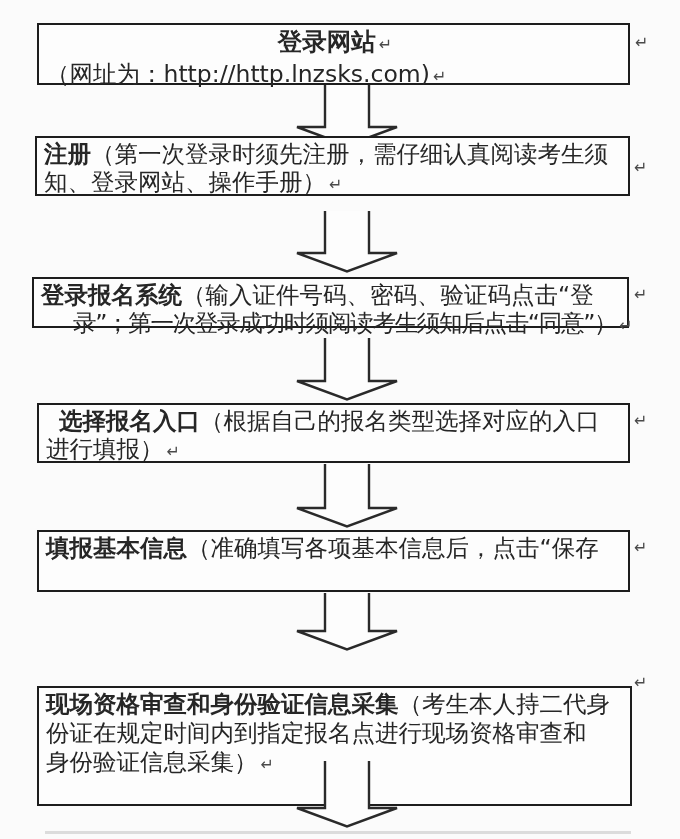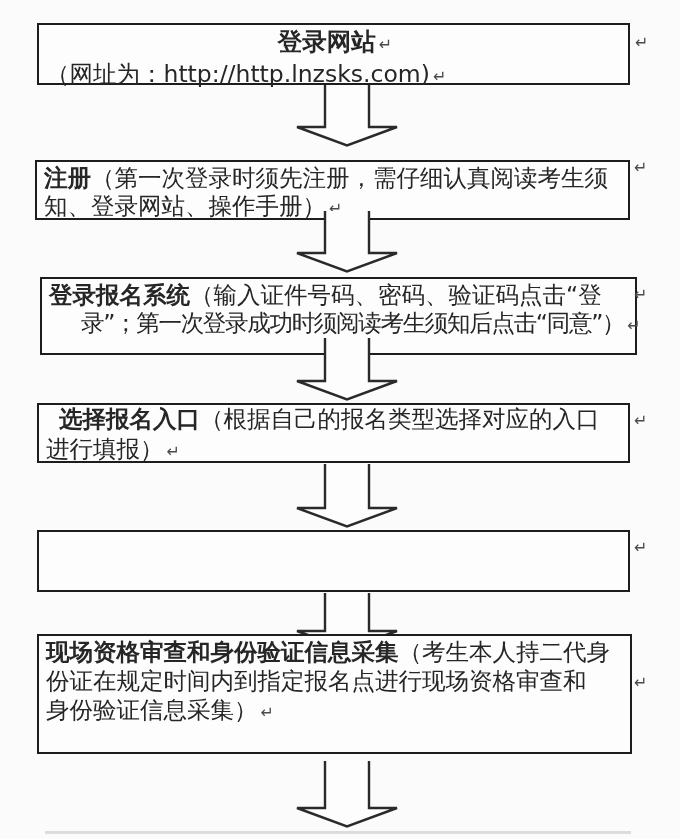--- a/index.html
+++ b/index.html
@@ -26,21 +26,21 @@
   }
   .box6 .line{line-height:29px;}
   .title-line{
     text-align:center;
     font-weight:700;
     font-size:24.5px;
     line-height:30px;
   }
   .bold{font-weight:700;}
   .tight{letter-spacing:-1.3px;margin-left:32px;}
-  .indent{text-indent:13px;font-family:Liberation Mono, monospace;}
+  .indent{text-indent:13px;}
   .mark{
     color:#4a4a4a;
     font-size:16px;
     font-weight:400;
     letter-spacing:0;
     margin-left:3px;
     vertical-align:baseline;
   }
   .outmark{
     position:absolute;
@@ -68,59 +68,60 @@
   <div class="box" style="left:37px;top:23px;width:593px;height:62px;">
     <div class="line title-line"><span>登录网站</span><span class="mark">↵</span></div>
     <div class="line"><span>（网址为：http://http.lnzsks.com)</span><span class="mark">↵</span></div>
   </div>
   <span class="outmark" style="left:635px;top:33px;">↵</span>
 
   <svg class="arrow" style="left:292px;top:85px;" width="110" height="62" viewBox="0 0 110 62">
     <path d="M33 0 L33 42 L5 42 L55 60.5 L105 42 L77 42 L77 0"></path>
   </svg>
 
-  <div class="box" style="left:35px;top:160px;width:595px;height:60px;">
+  <div class="box" style="left:35px;top:136px;width:595px;height:60px;">
     <div class="line"><span class="bold">注册</span><span>（第一次登录时须先注册，需仔细认真阅读考生须</span></div>
     <div class="line"><span>知、登录网站、操作手册）</span><span class="mark">↵</span></div>
   </div>
   <span class="outmark" style="left:634px;top:158px;">↵</span>
 
   <svg class="arrow" style="left:292px;top:211px;" width="110" height="62" viewBox="0 0 110 62">
     <path d="M33 0 L33 42 L5 42 L55 60.5 L105 42 L77 42 L77 0"></path>
   </svg>
 
-  <div class="box" style="left:40px;top:277px;width:597px;height:78px;">
+  <div class="box" style="left:32px;top:277px;width:597px;height:51px;">
     <div class="line"><span class="bold">登录报名系统</span><span>（输入证件号码、密码、验证码点击“登</span></div>
     <div class="line tight"><span>录”；第一次登录成功时须阅读考生须知后点击“同意”）</span><span class="mark">↵</span></div>
   </div>
   <span class="outmark" style="left:634px;top:285px;">↵</span>
 
   <svg class="arrow" style="left:292px;top:338px;" width="110" height="63" viewBox="0 0 110 63">
     <path d="M33 0 L33 43 L5 43 L55 61.5 L105 43 L77 43 L77 0"></path>
   </svg>
 
   <div class="box" style="left:37px;top:403px;width:593px;height:60px;">
     <div class="line indent"><span class="bold">选择报名入口</span><span>（根据自己的报名类型选择对应的入口</span></div>
     <div class="line"><span>进行填报）</span><span class="mark">↵</span></div>
   </div>
   <span class="outmark" style="left:634px;top:411px;">↵</span>
 
   <svg class="arrow" style="left:292px;top:464px;" width="110" height="64" viewBox="0 0 110 64">
     <path d="M33 0 L33 44 L5 44 L55 62.5 L105 44 L77 44 L77 0"></path>
   </svg>
 
   <div class="box" style="left:37px;top:530px;width:593px;height:62px;">
+    <div class="line"><span class="bold">填报基本信息</span><span>（准确填写各项基本信息后，点击“保存</span></div>
   </div>
   <span class="outmark" style="left:634px;top:538px;">↵</span>
 
   <svg class="arrow" style="left:292px;top:593px;" width="110" height="58" viewBox="0 0 110 58">
     <path d="M33 0 L33 38 L5 38 L55 56.5 L105 38 L77 38 L77 0"></path>
   </svg>
 
-  <div class="box box6" style="left:37px;top:634px;width:595px;height:120px;">
+  <div class="box box6" style="left:37px;top:686px;width:595px;height:120px;">
     <div class="line"><span class="bold">现场资格审查和身份验证信息采集</span><span>（考生本人持二代身</span></div>
     <div class="line"><span>份证在规定时间内到指定报名点进行现场资格审查和</span></div>
     <div class="line"><span>身份验证信息采集）</span><span class="mark">↵</span></div>
   </div>
   <span class="outmark" style="left:634px;top:673px;">↵</span>
 
   <svg class="arrow" style="left:292px;top:761px;" width="110" height="67" viewBox="0 0 110 67">
     <path d="M33 0 L33 47 L5 47 L55 65.5 L105 47 L77 47 L77 0"></path>
   </svg>
 

